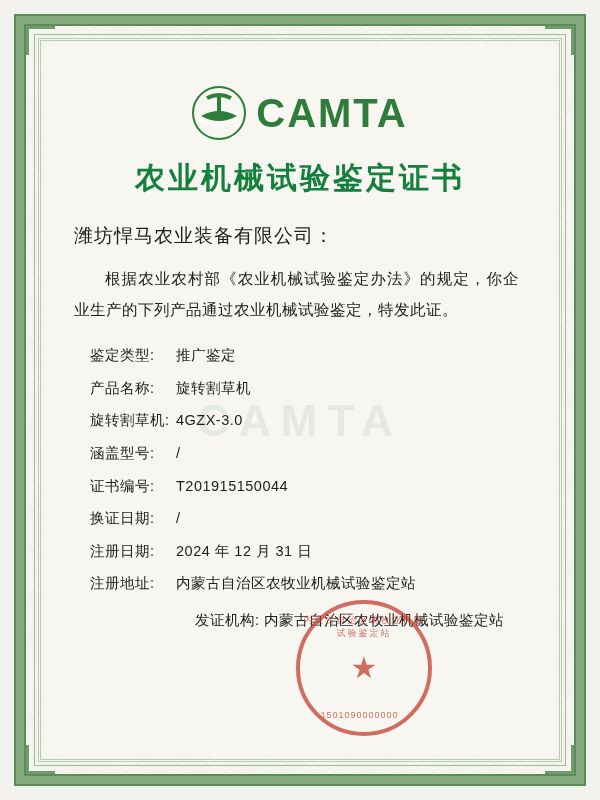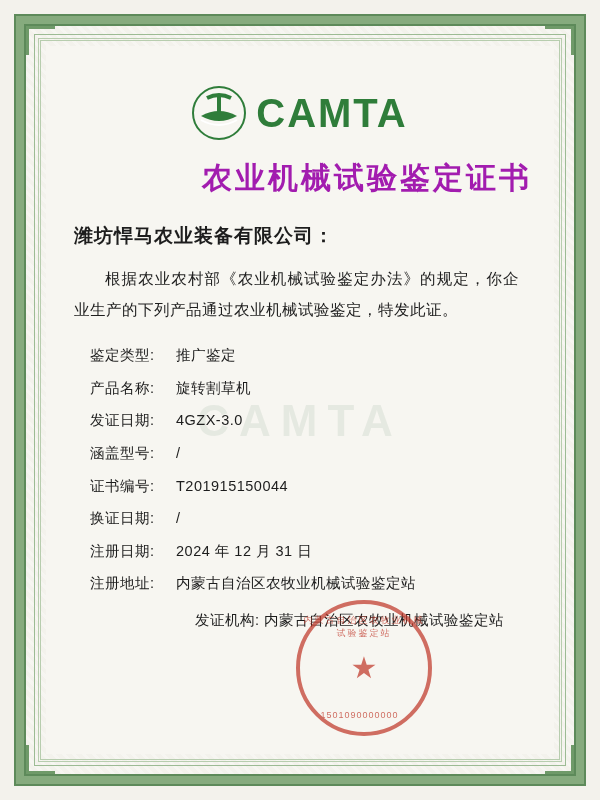--- a/index.html
+++ b/index.html
@@ -115,31 +115,31 @@
   }
   .logo-text {
     font-size: 40px;
     font-weight: bold;
     color: #2f7d3a;
     letter-spacing: 2px;
     line-height: 1;
   }
 
   .doc-title {
-    text-align: right;
+    text-align: center;
     font-size: 30px;
     font-weight: bold;
-    color: #a21caf;
+    color: #15803d;
     letter-spacing: 3px;
     margin: 14px 0 24px 0;
   }
 
   .recipient {
     font-size: 19px;
-    font-weight: bold;
+    font-weight: normal;
     color: #1d1d1d;
     margin: 0 0 14px 6px;
     letter-spacing: 1px;
   }
 
   .paragraph {
     font-size: 15.5px;
     color: #1d1d1d;
     line-height: 2.0;
     text-indent: 2em;
@@ -277,21 +277,21 @@
           <span class="field-label">鉴定类型:</span>
           <span class="field-value">推广鉴定</span>
         </div>
 
         <div class="field-row">
           <span class="field-label">产品名称:</span>
           <span class="field-value">旋转割草机</span>
         </div>
 
         <div class="field-row">
-          <span class="field-label">发证日期:</span>
+          <span class="field-label">旋转割草机:</span>
           <span class="field-value">4GZX-3.0</span>
         </div>
 
         <div class="field-row">
           <span class="field-label">涵盖型号:</span>
           <span class="field-value">/</span>
         </div>
 
         <div class="field-row">
           <span class="field-label">证书编号:</span>

